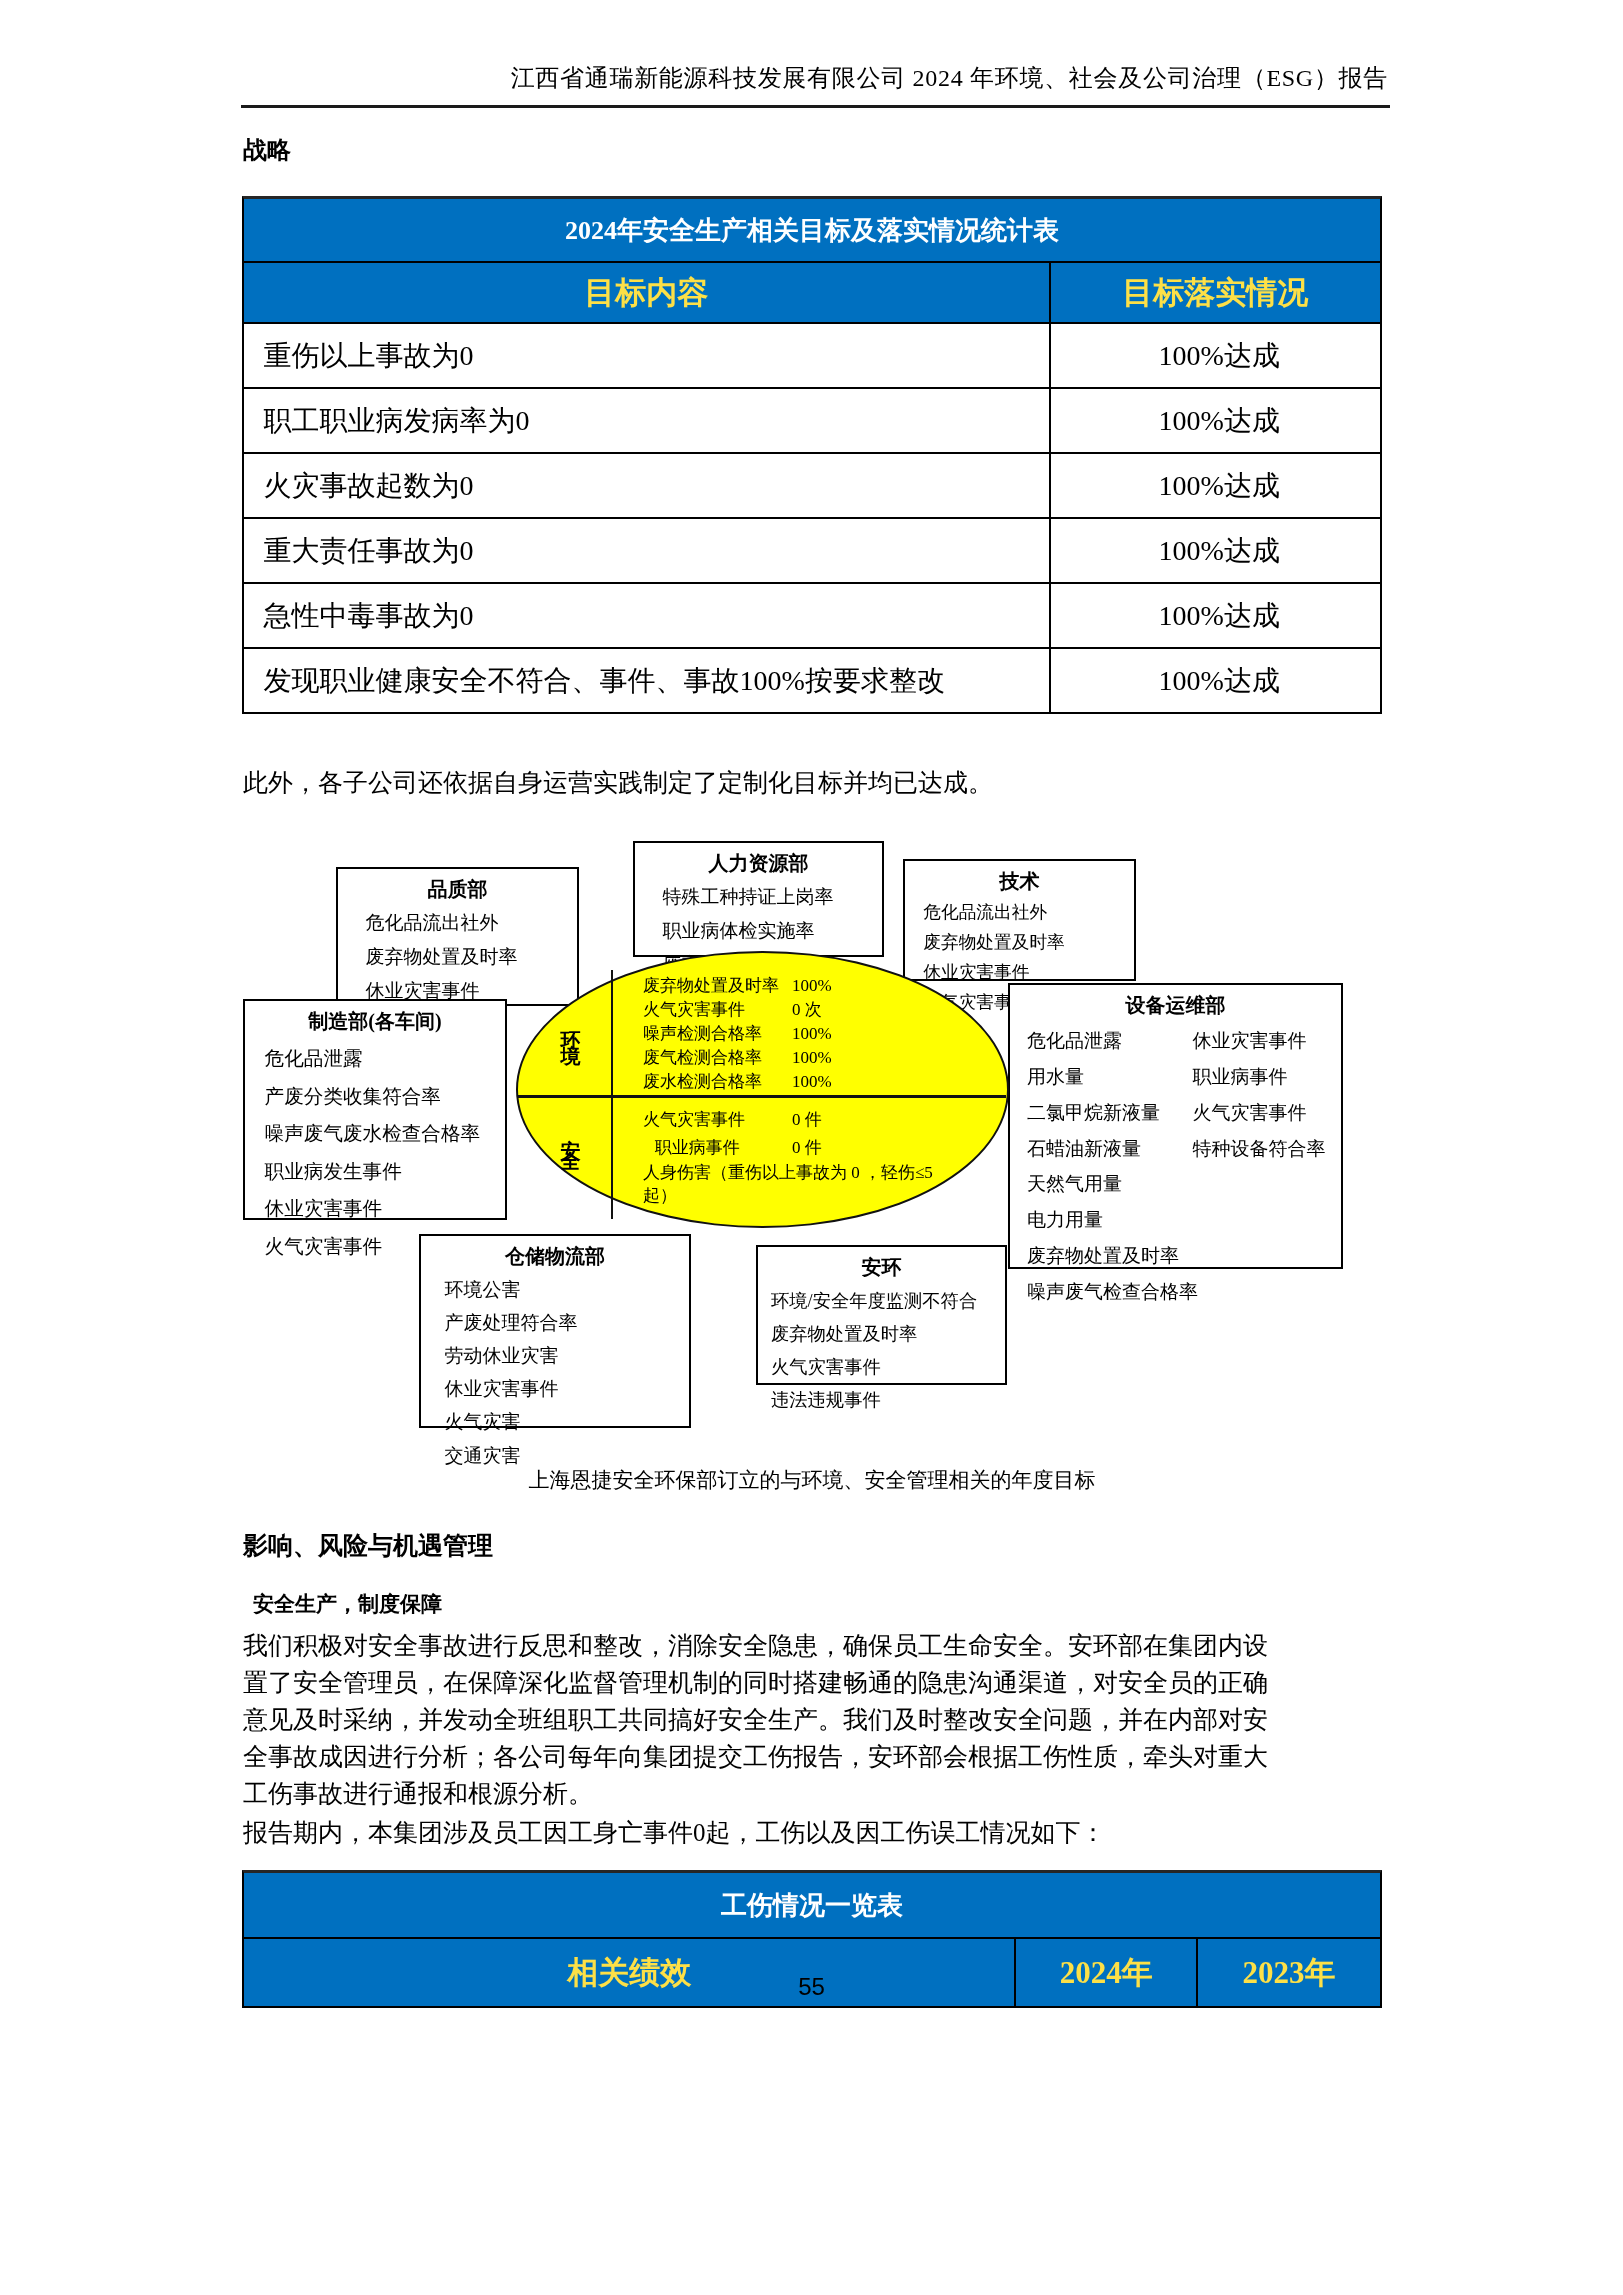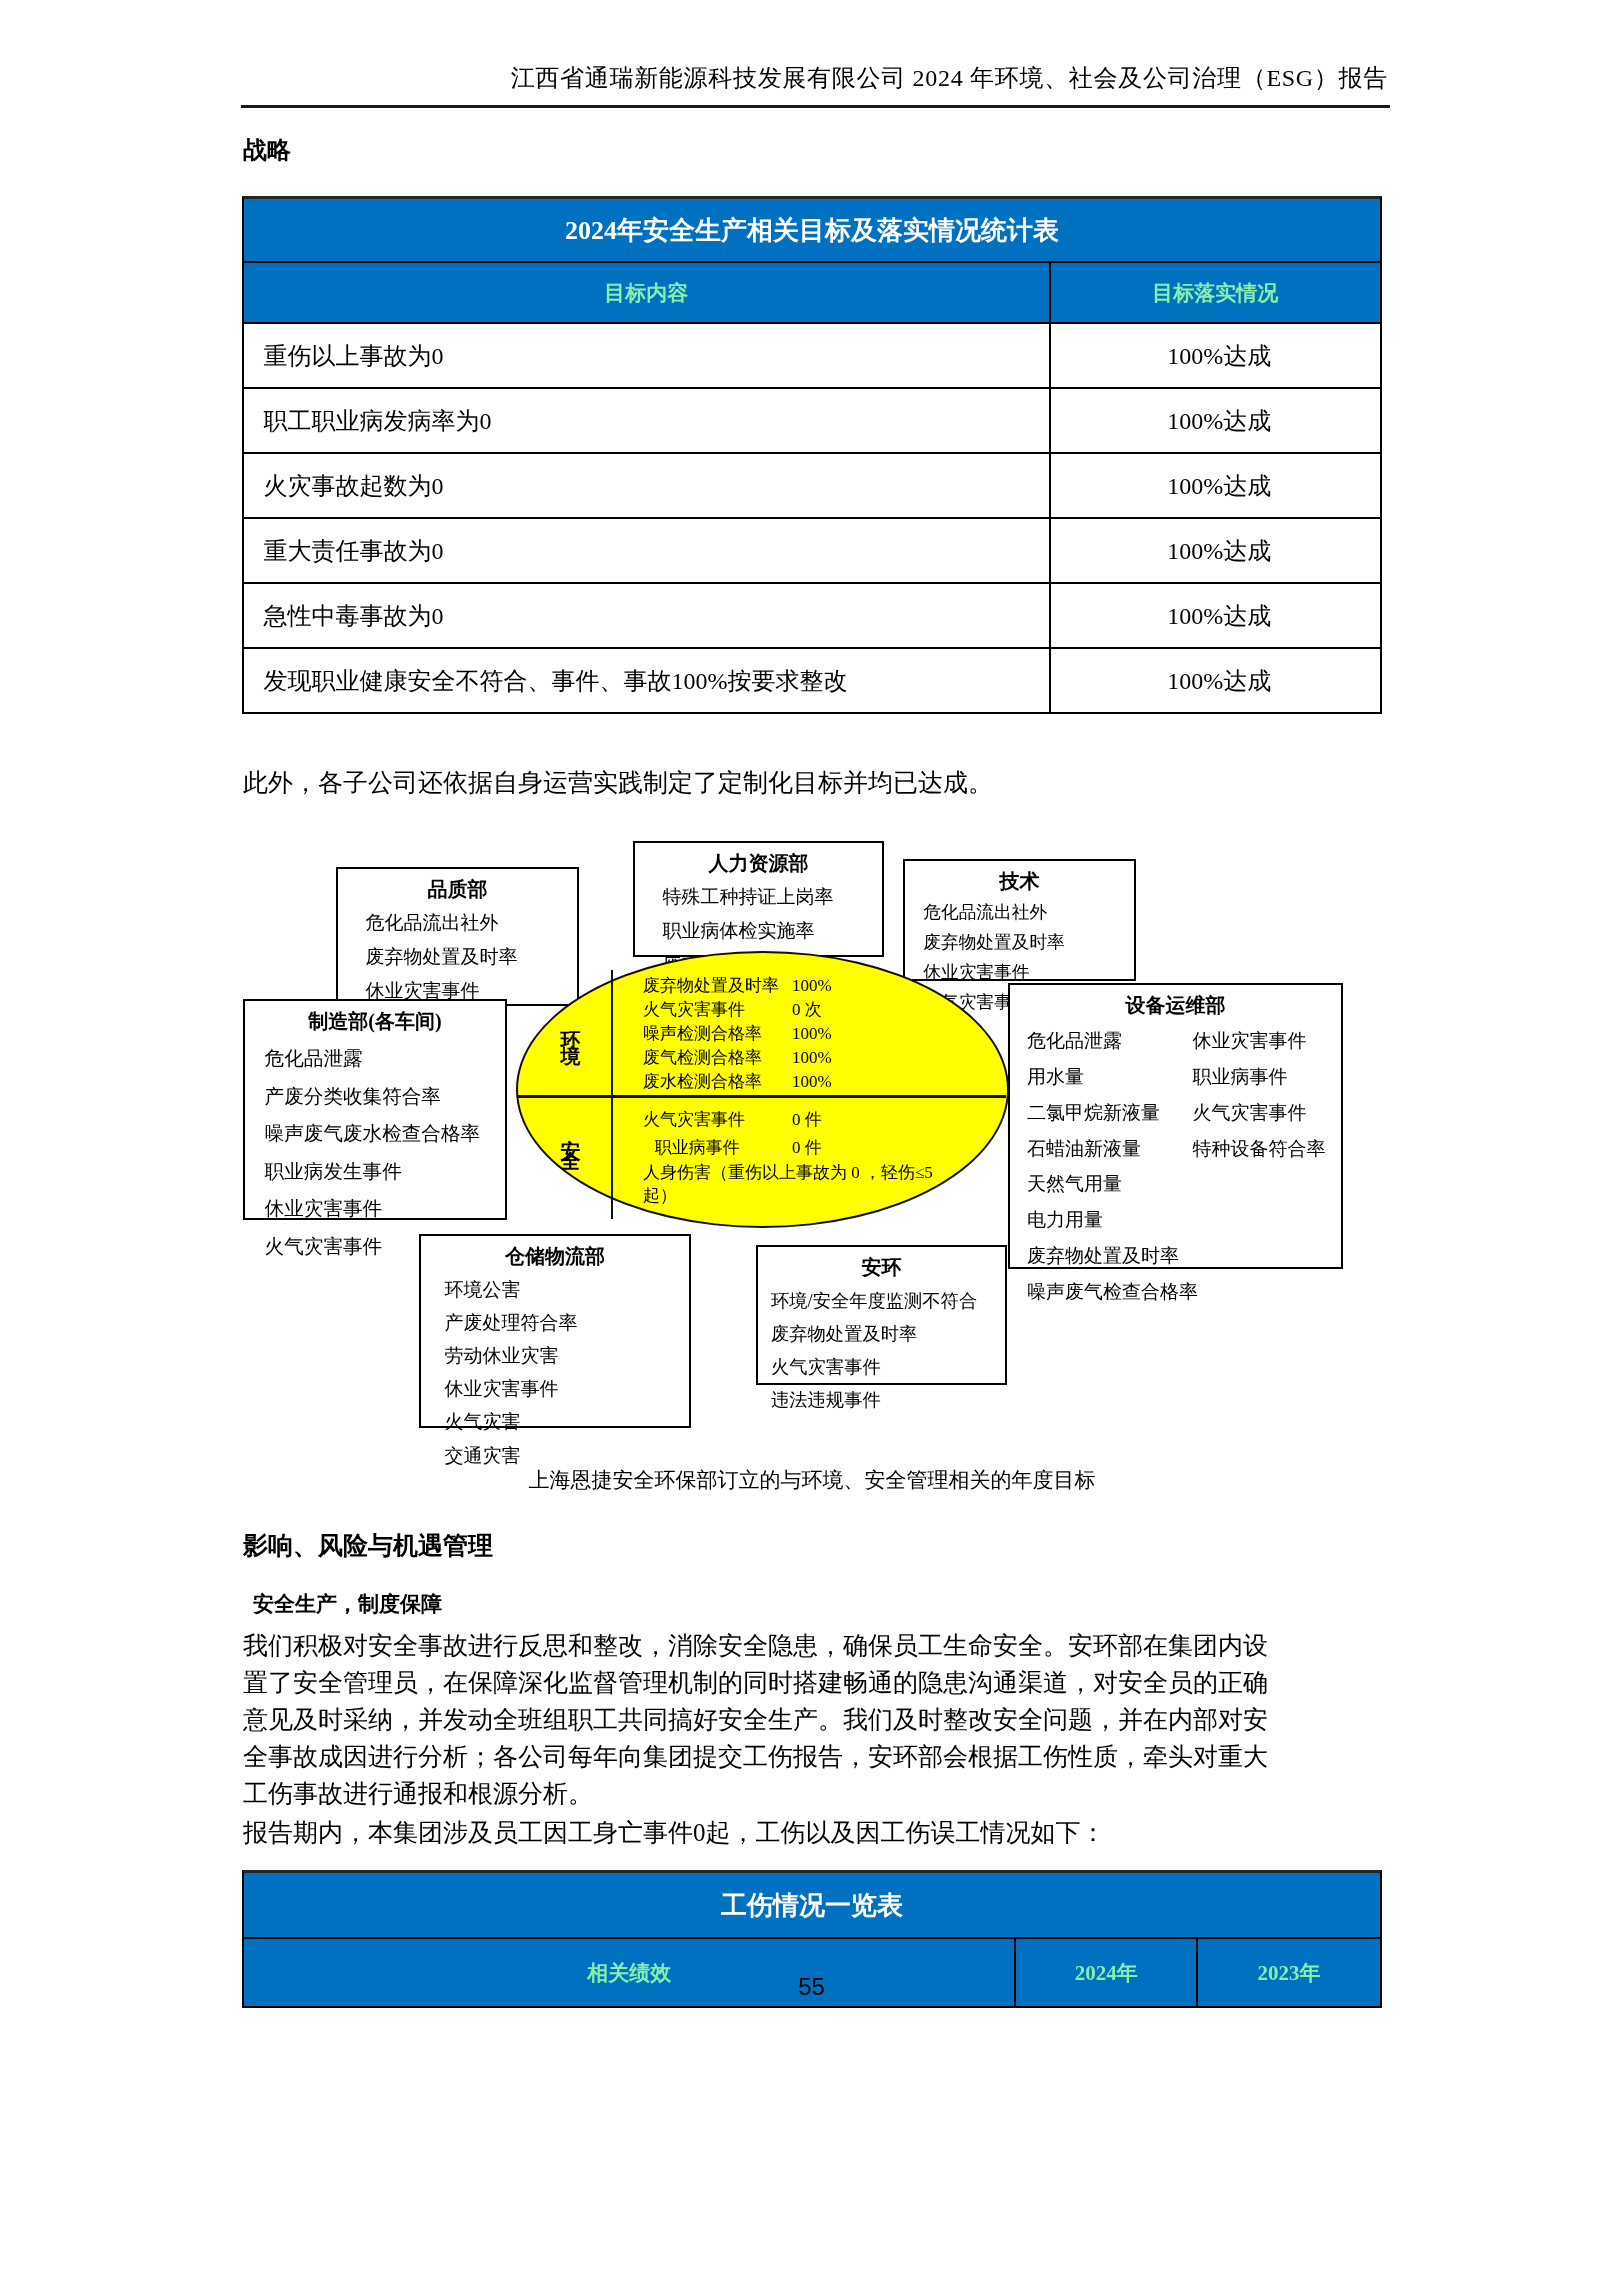--- a/index.html
+++ b/index.html
@@ -16,25 +16,25 @@
   .sec-strategy { position:absolute; left:243px; top:134px; font-size:24px; font-weight:bold; }
 
   
   .tbl { position:absolute; left:242px; width:1140px; border:2px solid #000; border-top:3.9px solid #262626; box-sizing:border-box; }
   .tbl1 { top:196px; }
   .tbl-title {
     background:#0070C0; color:#fff; font-weight:bold; font-size:26px;
     height:62px; display:flex; align-items:center; justify-content:center;
     border-bottom:2.6px solid #000;
   }
-  .tbl-head { display:flex; background:#0070C0; color:#86efac; font-weight:bold; font-size:21px; height:59px; border-bottom:2.6px solid #000; }
+  .tbl-head { display:flex; background:#0070C0; color:#fde047; font-weight:bold; font-size:31px; height:59px; border-bottom:2.6px solid #000; }
   .tbl-head .hc { display:flex; align-items:center; justify-content:center; box-sizing:border-box; }
   .tbl1 .c-left  { width:71%; border-right:2px solid #000; }
   .tbl1 .c-right { width:29%; }
-  .trow { display:flex; height:63px; border-bottom:2px solid #000; font-size:24px; background:#fff; }
+  .trow { display:flex; height:63px; border-bottom:2px solid #000; font-size:28px; background:#fff; }
   .trow:last-child { border-bottom:none; }
   .trow .tc1 { width:71%; border-right:2px solid #000; display:flex; align-items:center; padding-left:19.6px; box-sizing:border-box; }
   .trow .tc2 { width:29%; display:flex; align-items:center; justify-content:center; box-sizing:border-box;padding-left:8px; }
 
   .para { position:absolute; font-size:25px; line-height:37px; }
   .p-intro { left:243px; top:764px; width:1145px; }
 
   
   .dept { position:absolute; border:2px solid #000; background:#fff; box-sizing:border-box; z-index:3; }
   .dept-title { text-align:center; font-weight:bold; font-size:20px; padding-top:6.5px; }

